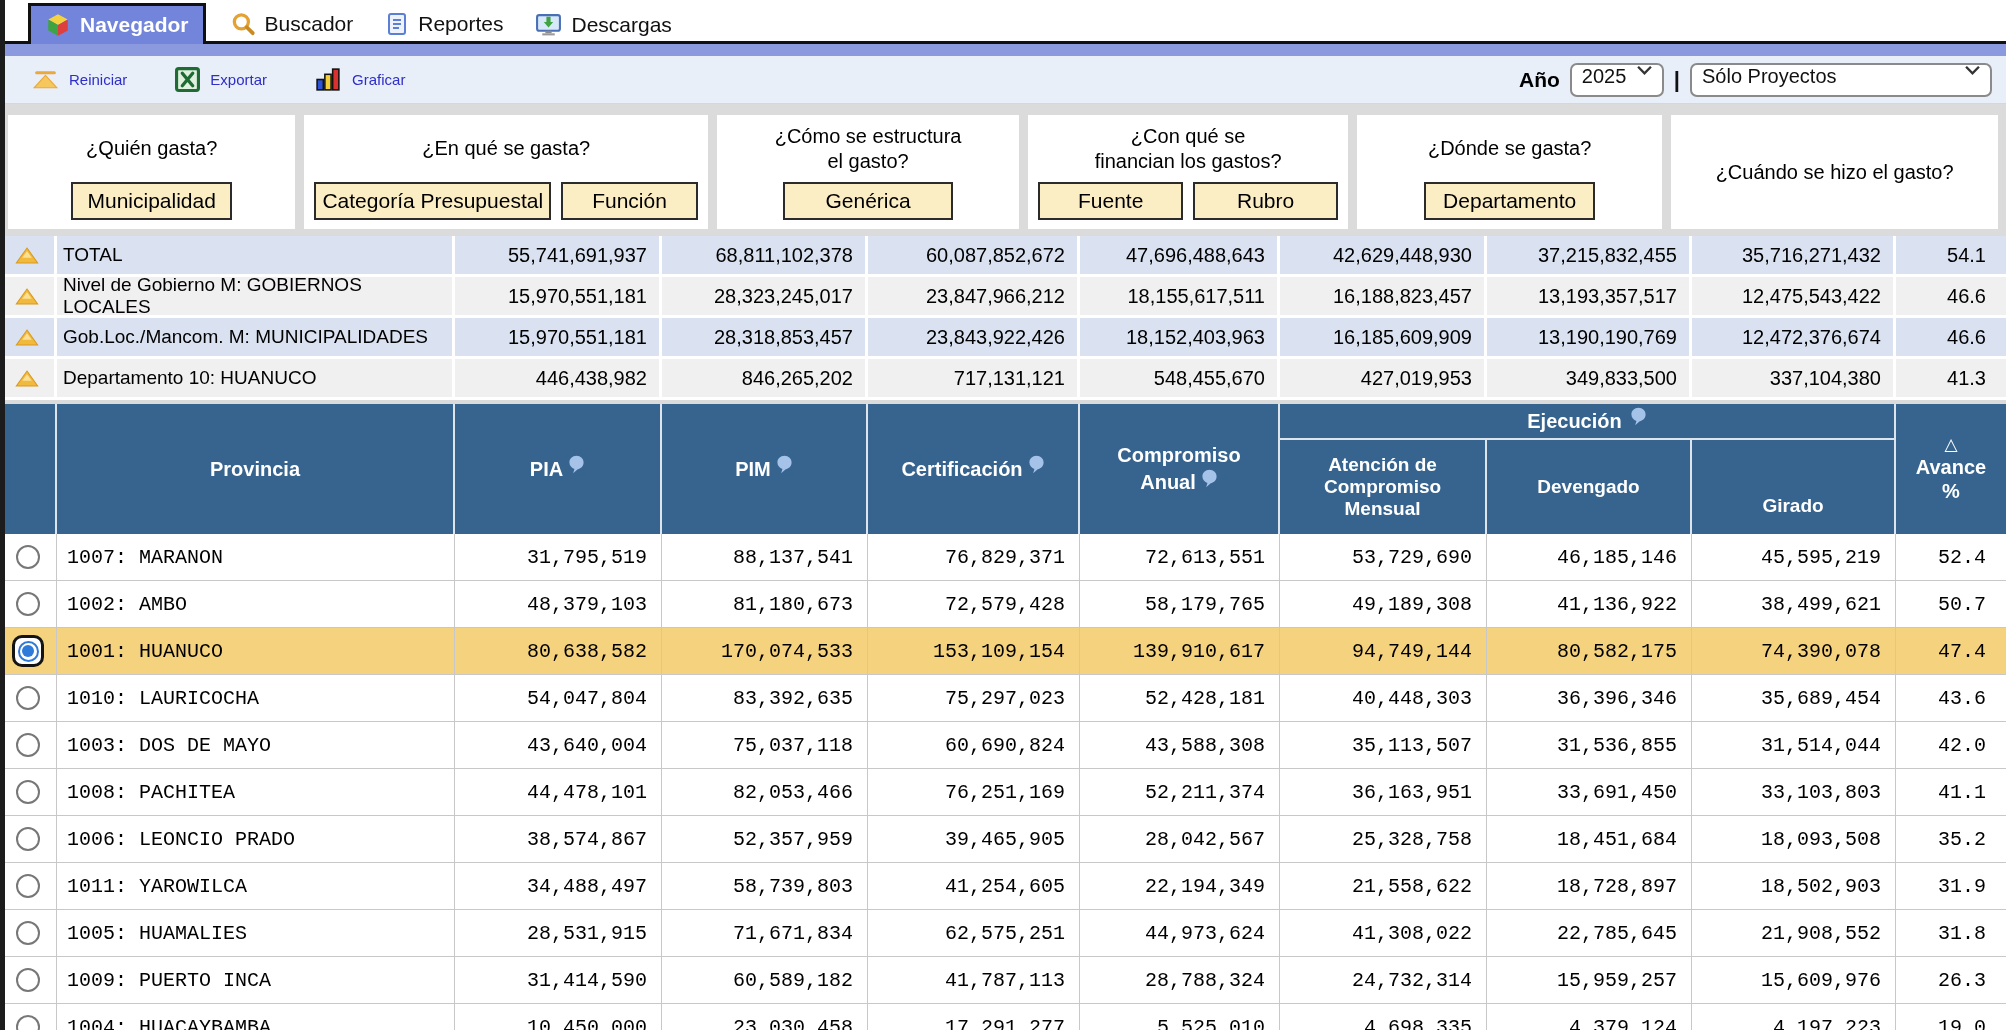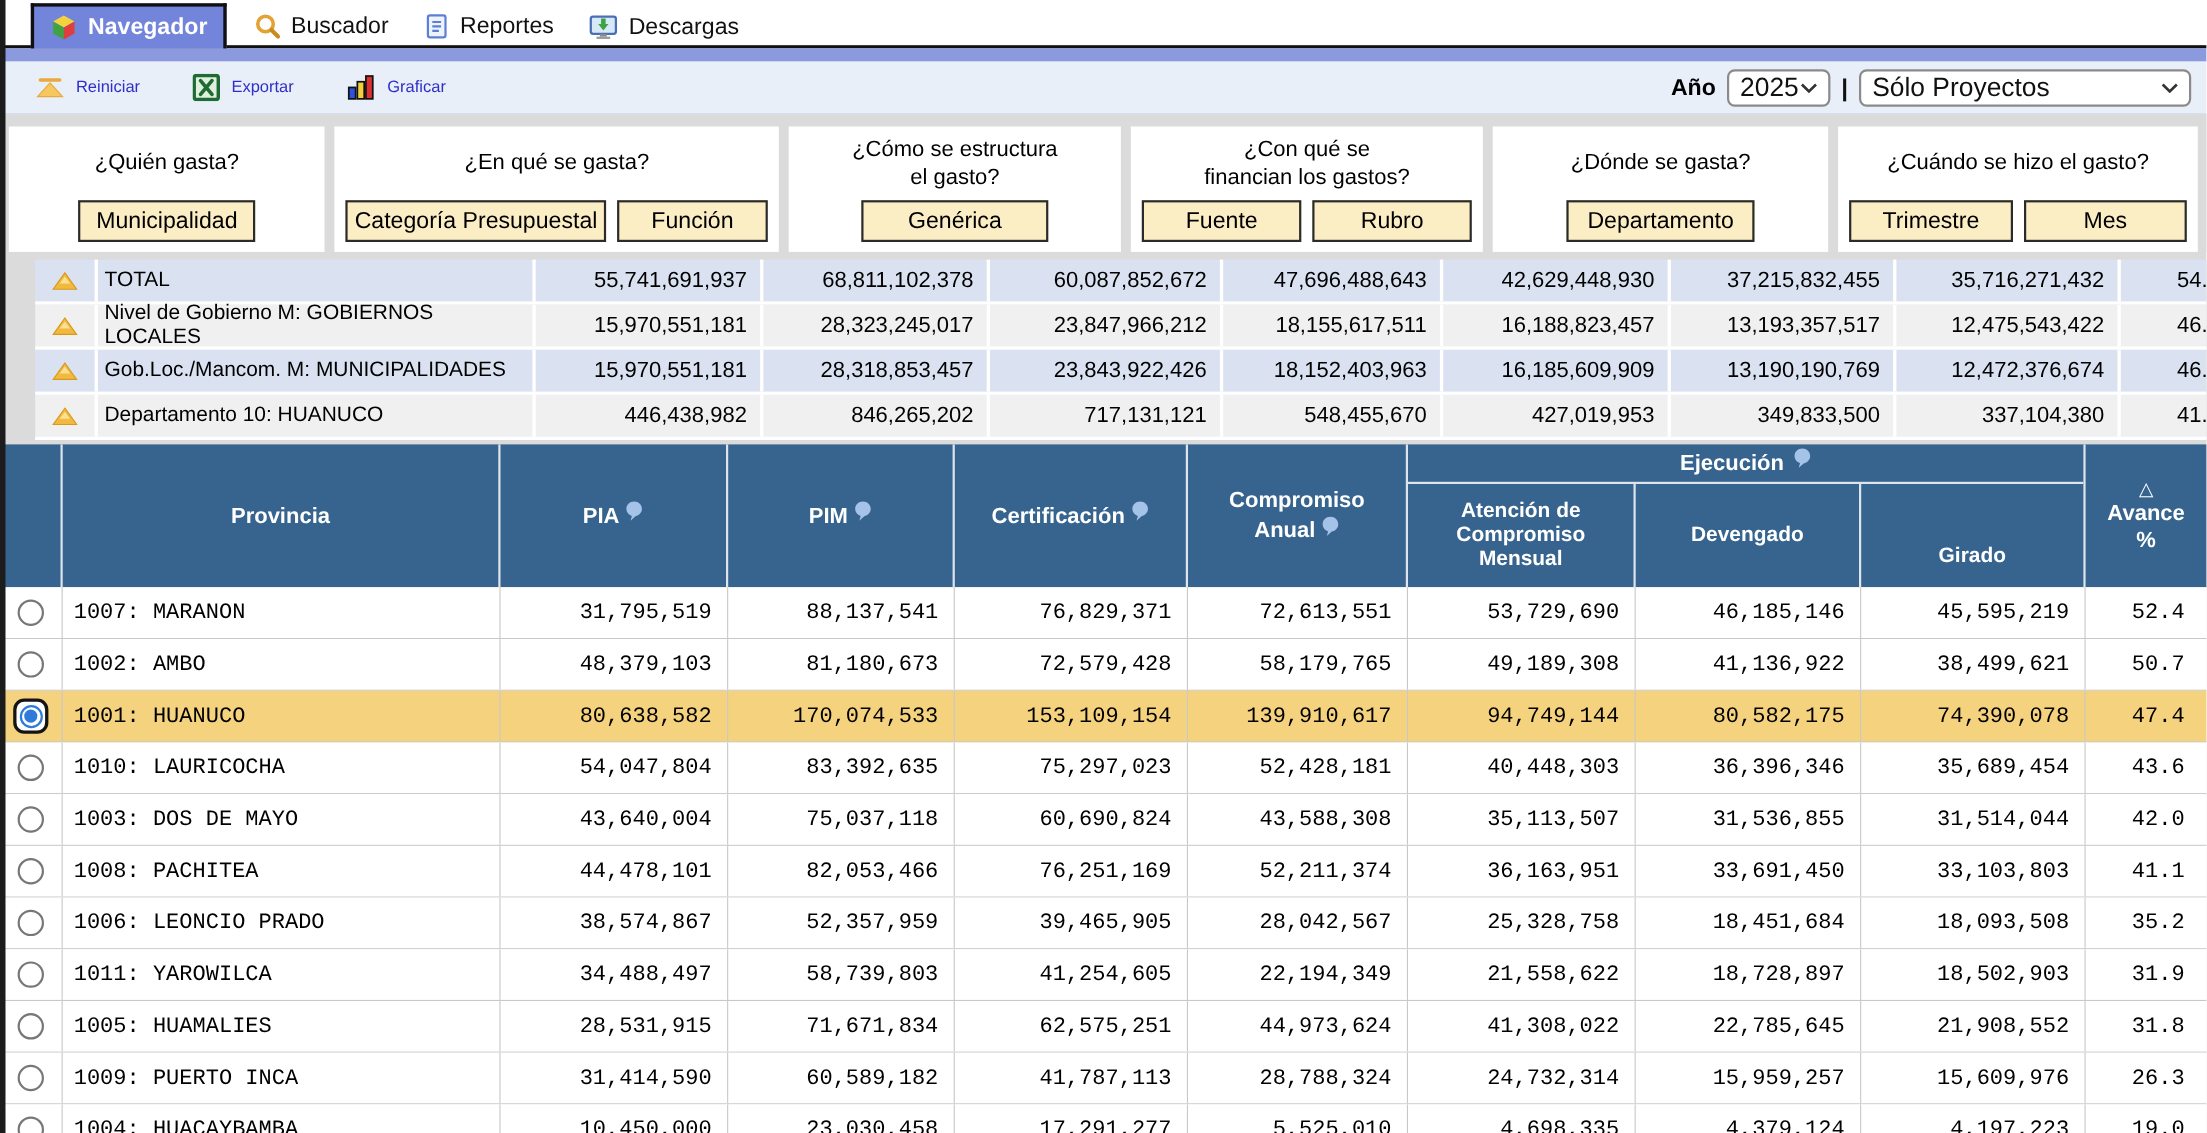--- a/index.html
+++ b/index.html
@@ -23,22 +23,22 @@
   .blue-strip{height:12px;background:#8B9ADF;}
 
   
   .toolbar{height:48px;background:#E8EFF9;display:flex;align-items:center;justify-content:space-between;
     padding:0 14px 0 32px;box-sizing:border-box;border-bottom:1px solid #CFD8E6;}
   .tleft{display:flex;align-items:center;}
   .tool{display:flex;align-items:center;gap:10px;color:#2E2EC8;font-size:15px;margin-right:48px;cursor:pointer;text-decoration:none;}
   .tright{display:flex;align-items:center;gap:10px;}
   .year-label{font-weight:bold;font-size:21px;color:#000;}
   .sep{font-weight:bold;font-size:22px;}
-  .select{display:flex;align-items:center;justify-content:space-between;background:#fff;border:2px solid #8A8A8A;
-    border-radius:7px;height:34px;padding:0 10px;font-size:24px;box-sizing:border-box;cursor:pointer;}
+  .select{display:flex;justify-content:space-between;background:#fff;border:2px solid #8A8A8A;
+    border-radius:7px;height:34px;padding:0 10px;font-size:20px;box-sizing:border-box;cursor:pointer;}
   .select.small{width:94px;}
   .select.large{width:302px;}
 
   
   .mid{background:#DBDBDB;}
   .questions{display:flex;column-gap:9px;padding:11px 8px 0 8px;background:#DBDBDB;}
   .qgroup{background:#fff;height:114px;display:flex;flex-direction:column;box-sizing:border-box;flex-basis:0;min-width:0;}
   .qtext{flex:1;display:flex;flex-direction:column;align-items:center;justify-content:center;
     font-size:20px;line-height:1.25;text-align:center;color:#000;}
   .qbuttons{display:flex;gap:10px;padding:0 10px 9px;}
@@ -49,21 +49,21 @@
 
   
   .c-radio{width:57px;}  .c-prov{width:398px;}
   .c-pia{width:207px;}   .c-pim{width:206px;}  .c-cert{width:212px;}
   .c-comp{width:200px;}  .c-acm{width:207px;}  .c-dev{width:205px;}
   .c-gir{width:204px;}   .c-av{width:110px;}
   .c-sicon{width:57px;}  .c-slabel{width:398px;}
 
   
   .summary{margin-top:7px;background:#DBDBDB;}
-  .srow{display:flex;height:41px;border-bottom:3px solid #fff;box-sizing:border-box;margin-left:32px;}
+  .srow{display:flex;height:41px;border-bottom:3px solid #fff;box-sizing:border-box;}
   .srow:nth-of-type(odd){background:#DAE2F1;}
   .srow:nth-of-type(even){background:#F0F0F0;}
   .scell{box-sizing:border-box;border-right:3px solid #fff;display:flex;align-items:center;flex-shrink:0;}
   .c-sicon{justify-content:center;cursor:pointer;}
   .c-slabel{padding-left:6px;font-size:19px;color:#000;}
   .snum{justify-content:flex-end;padding-right:12px;font-size:20px;color:#000;}
   .scell.c-av{border-right:none;padding-right:20px;}
 
   .gap4{height:4px;background:#DBDBDB;}
 
@@ -240,24 +240,20 @@
         </div>
       <div class="qbuttons single">
         <button>Departamento</button>
       </div>
     </div>
     <div class="qgroup" style="flex-grow:332">
       <div class="qtext">
           <span>¿Cuándo se hizo el gasto?</span>
           <span></span>
         </div>
-      <div class="qbuttons">
-        <button>Trimestre</button>
-        <button>Mes</button>
-      </div>
     </div>
   </div>
 
   <div class="summary">
 
       <div class="srow">
         <span class="scell c-sicon">
           <svg viewBox="0 0 22 16" width="24" height="17">
             <polygon points="11,1 21,15 1,15" fill="#F2B93F" stroke="#D89A1E" stroke-width="1"></polygon>
             <polygon points="11,4 15.5,10 6.5,10" fill="#FAE093"></polygon>

